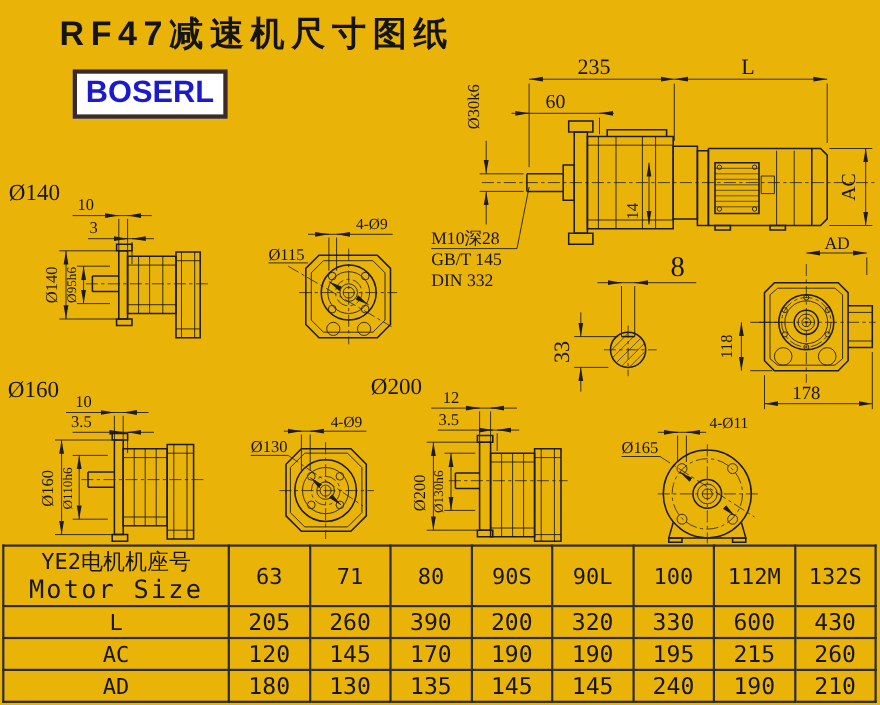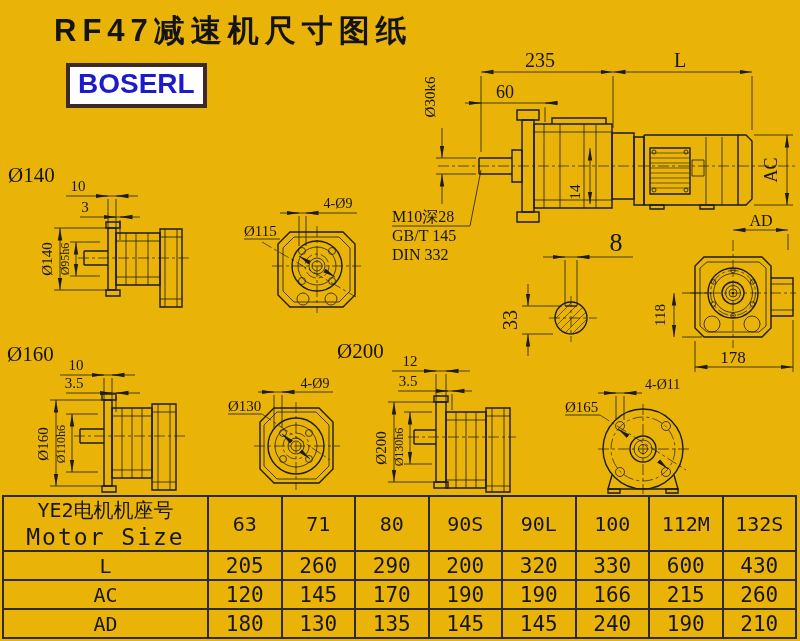--- a/index.html
+++ b/index.html
@@ -354,35 +354,35 @@
     <th>90S</th>
     <th>90L</th>
     <th>100</th>
     <th>112M</th>
     <th>132S</th>
   </tr>
   <tr class="drow">
     <td class="c0">L</td>
     <td>205</td>
     <td>260</td>
-    <td>290</td>
+    <td>390</td>
     <td>200</td>
     <td>320</td>
     <td>330</td>
     <td>600</td>
     <td>430</td>
   </tr>
   <tr class="drow">
     <td class="c0">AC</td>
     <td>120</td>
     <td>145</td>
     <td>170</td>
     <td>190</td>
     <td>190</td>
-    <td>166</td>
+    <td>195</td>
     <td>215</td>
     <td>260</td>
   </tr>
   <tr class="drow">
     <td class="c0">AD</td>
     <td>180</td>
     <td>130</td>
     <td>135</td>
     <td>145</td>
     <td>145</td>

